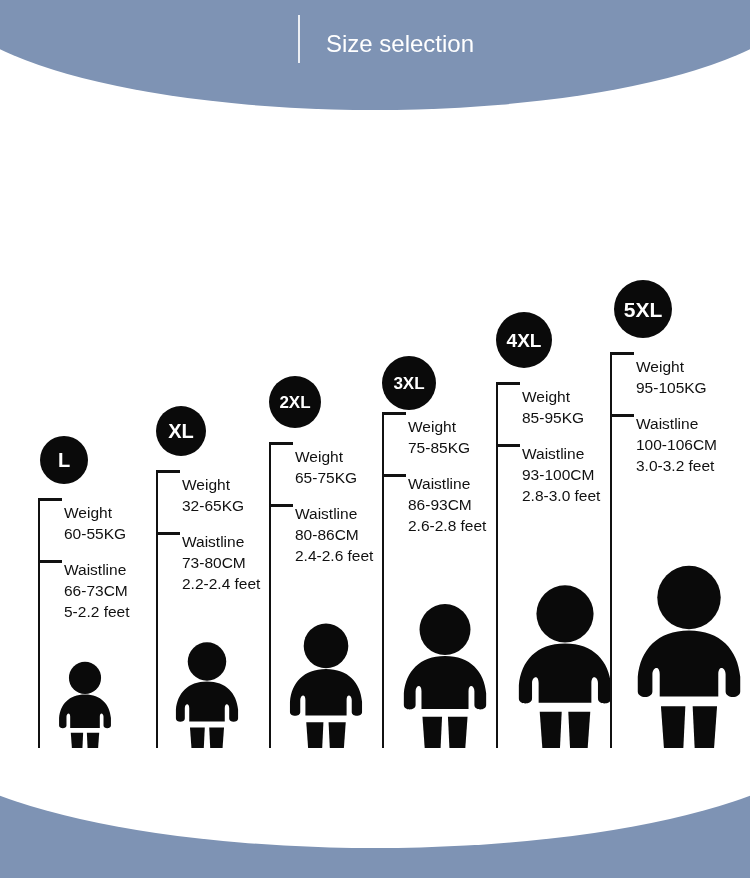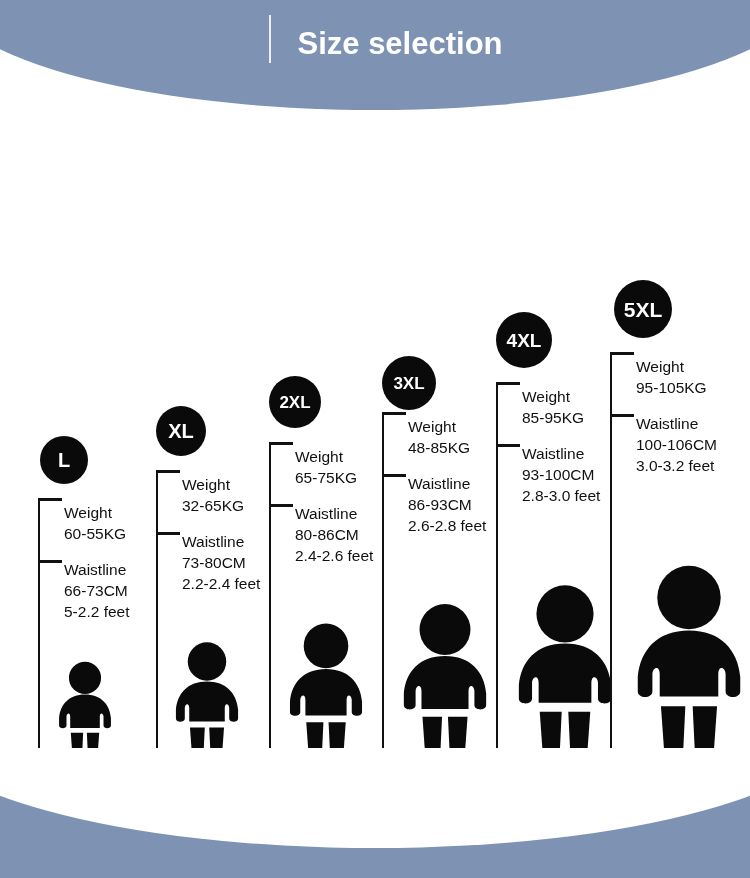--- a/index.html
+++ b/index.html
@@ -69,22 +69,22 @@
     letter-spacing:0px;
     padding-left:2px;
   }
   .divider-bar {
     width:2px; height:48px;
     background:#ffffff;
     opacity:.85;
     margin:0 26px 14px 22px;
   }
   .banner-title {
-    font-size:31px;
-    font-weight:bold;
+    font-size:24px;
+    font-weight:normal;
     color:#ffffff;
     margin-bottom:4px;
     white-space:nowrap;
   }
 
   
   .footer-wrap {
     position:absolute;
     left:0; bottom:0;
     width:750px; height:130px;
@@ -252,21 +252,21 @@
       </div>
       <div class="col" style="left: 378px; width: 248px; height: 468px;">
         <div class="badge" style="width: 54px; height: 54px; left: 4px; top: 64px; font-size: 17px;">3XL</div>
         <div class="bracket" style="left: 4px; top: 120px; height: 348px;">
           <div class="tick" style="top: 0px;"></div>
           <div class="tick" style="top: 62px;"></div>
         </div>
         <div class="info" style="left: 30px; top: 124px;">
           <div class="blk">
             <div>Weight</div>
-            <div>48-85KG</div>
+            <div>75-85KG</div>
           </div>
           <div class="blk">
             <div>Waistline</div>
             <div>86-93CM</div>
             <div>2.6-2.8 feet</div>
           </div>
         </div>
         <div class="figure" style="left: 18px; width: 98px; height: 159px;">
           <svg class="fig-svg" viewBox="0 0 100 162" width="98" height="159" xmlns="http://www.w3.org/2000/svg" aria-hidden="true">
             <g fill="#0a0a0a">

